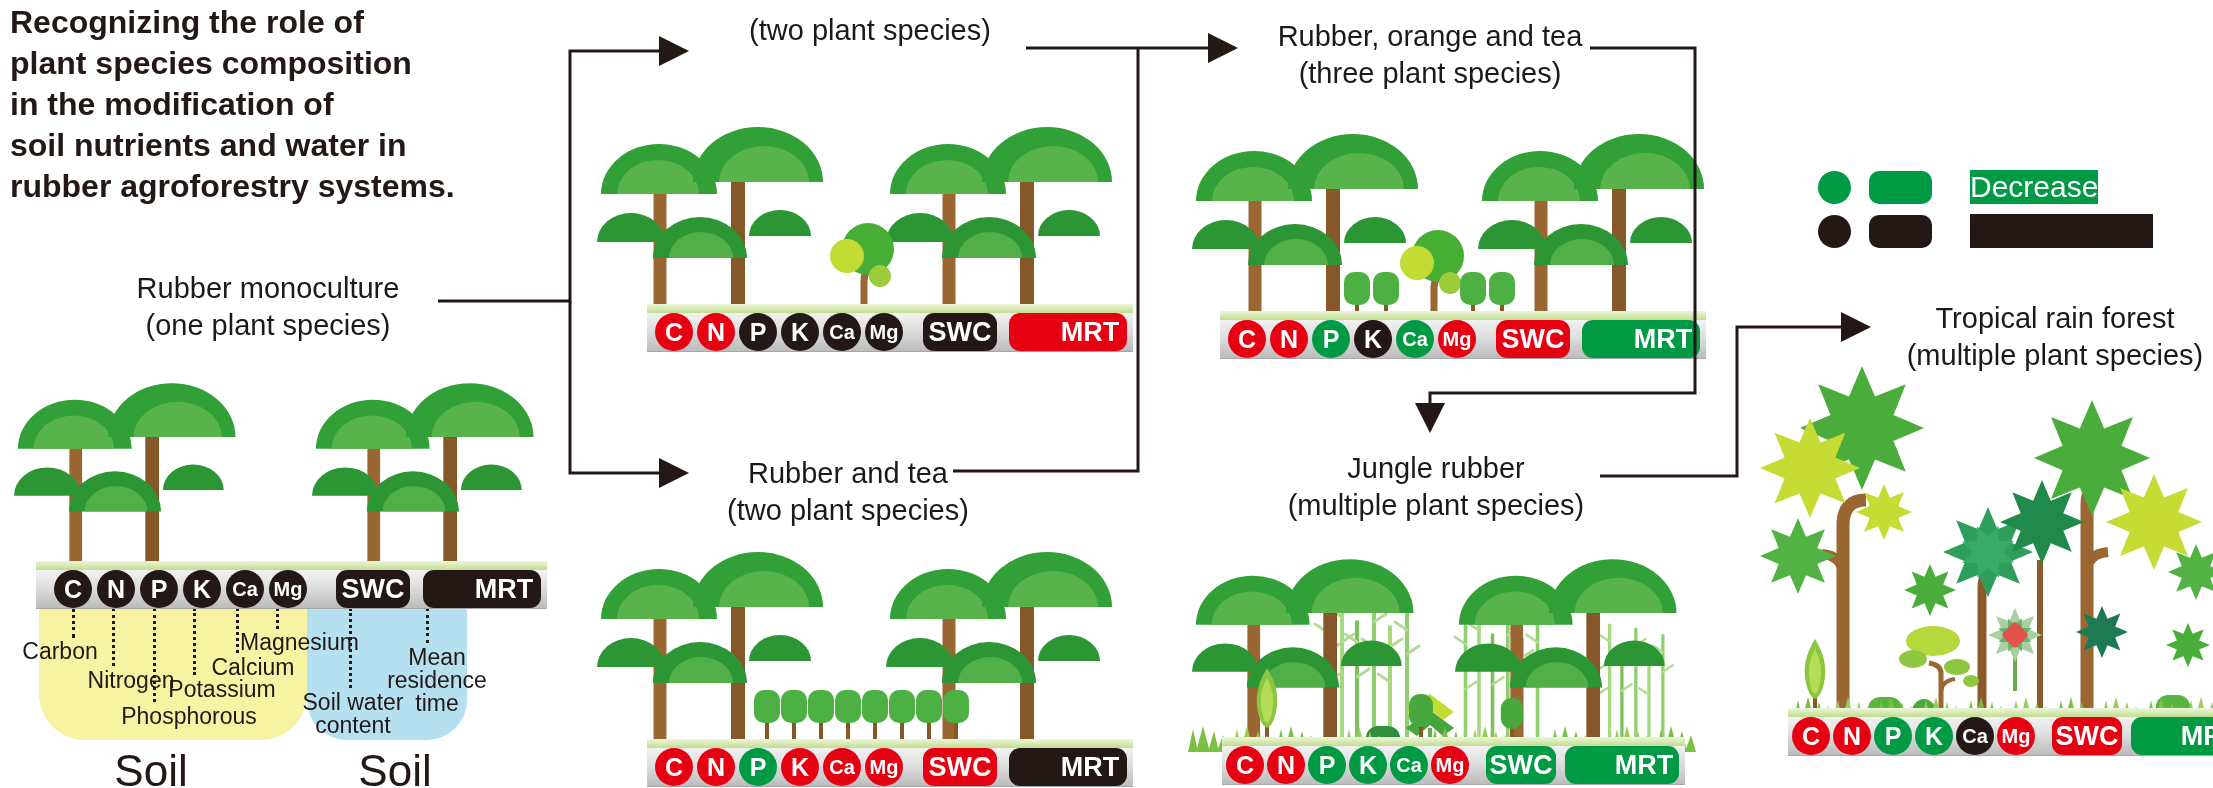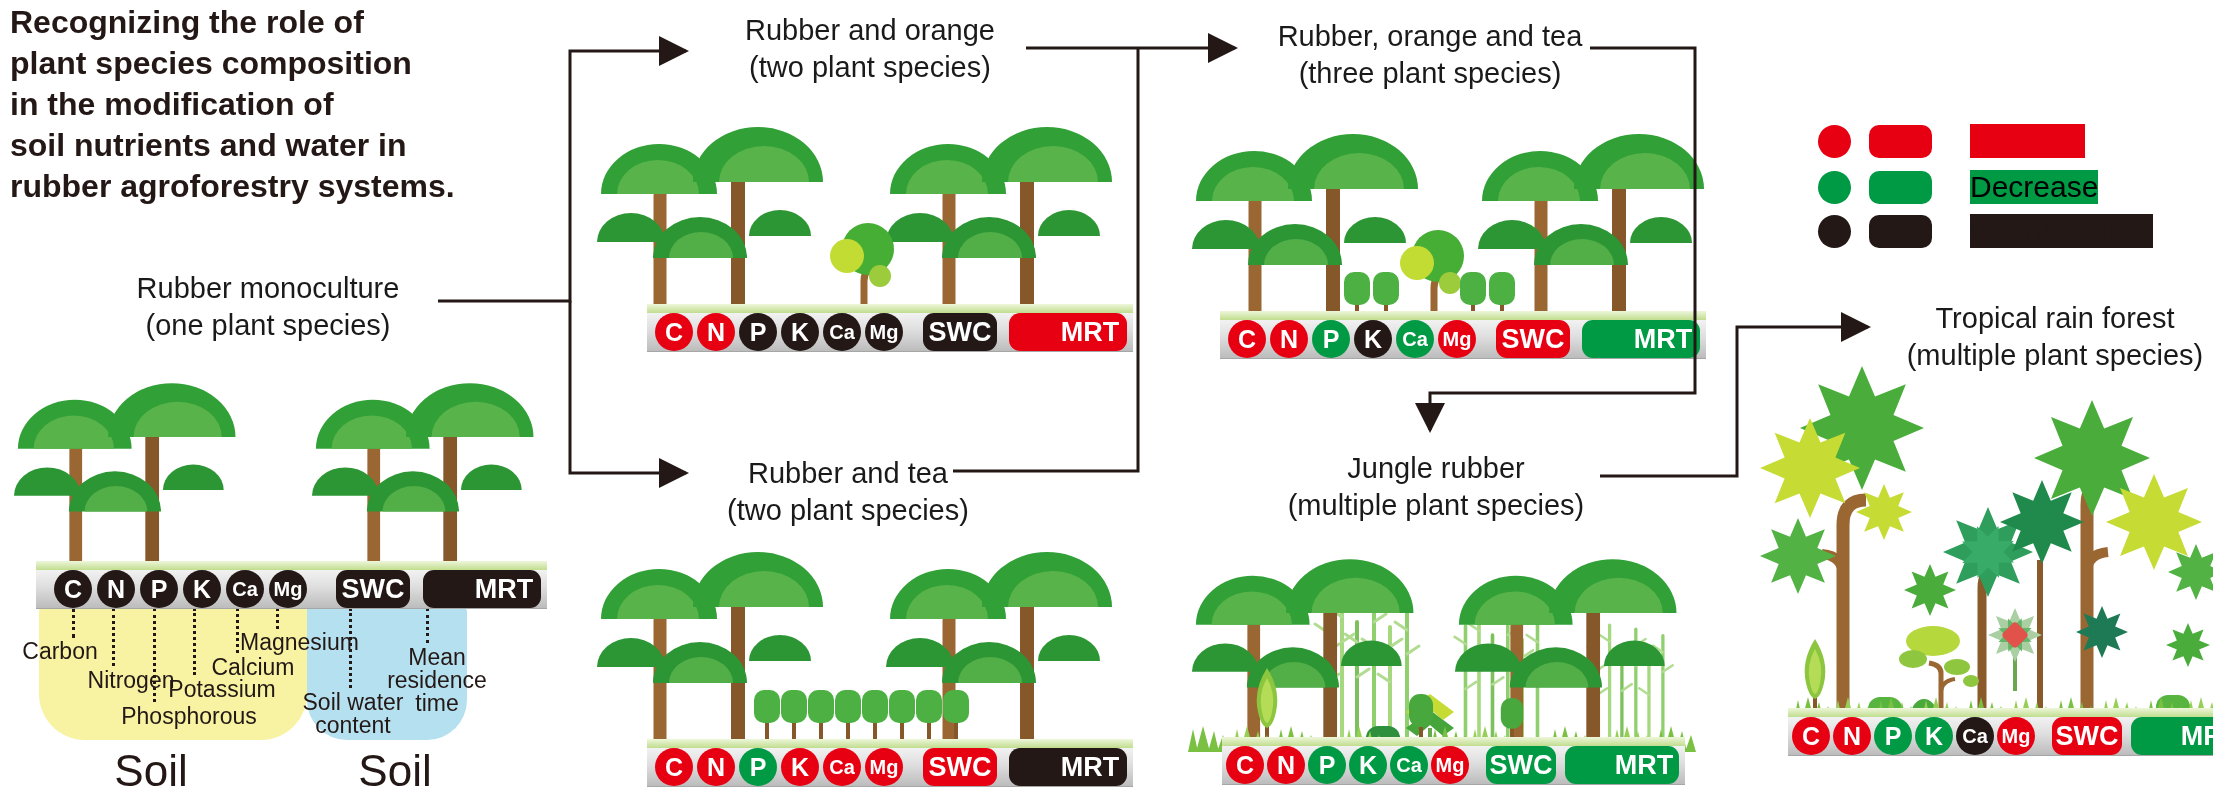--- a/index.html
+++ b/index.html
@@ -43,21 +43,21 @@
   .nutarrow::before{content:"";position:absolute;left:-5px;top:-10px;width:0;height:0;
      border-left:6px solid transparent;border-right:6px solid transparent;
      border-bottom:10px solid #231815;}
   
   .legtitle{left:1818px;top:36px;width:380px;font-size:28px;line-height:31px;font-weight:bold;}
   .legrow{position:absolute;left:1818px;height:34px;display:flex;align-items:center;}
   .legdot{width:33px;height:33px;border-radius:50%;}
   .legpill{width:63px;height:33px;border-radius:10px;margin-left:18px;}
   .leglab{margin-left:38px;font-size:30px;}
   .leglab[data-status="increase"]{color:#e60012;}
-  .leglab[data-status="decrease"]{color:#000000;}
+  .leglab[data-status="decrease"]{color:#ffffff;}
   .leglab[data-status="little"]{color:#231815;}
   svg.layer{position:absolute;left:0;top:0;}
   .veg{z-index:1;}
   .overlay{z-index:4;pointer-events:none;}
 </style>
 </head>
 <body>
 
 <div class="canvas">
 
@@ -239,21 +239,20 @@
     <span>in the modification of</span><br>
     <span>soil nutrients and water in</span><br>
     <span>rubber agroforestry systems.</span>
   </div>
 
   <div class="abs ptitle" style="left:68px;top:270px;width:400px;">
     <span>Rubber monoculture</span>
     <span>(one plant species)</span>
   </div>
   <div class="abs ptitle" style="left:670px;top:12px;width:400px;">
-    <span>Rubber and orange</span>
     <span>(two plant species)</span>
   </div>
   <div class="abs ptitle" style="left:648px;top:455px;width:400px;">
     <span>Rubber and tea</span>
     <span>(two plant species)</span>
   </div>
   <div class="abs ptitle" style="left:1230px;top:18px;width:400px;">
     <span>Rubber, orange and tea</span>
     <span>(three plant species)</span>
   </div>
@@ -356,25 +355,20 @@
     <span class="b" data-status="increase">C</span>
     <span class="b" data-status="increase">N</span>
     <span class="b" data-status="decrease">P</span>
     <span class="b" data-status="decrease">K</span>
     <span class="b sm" data-status="little">Ca</span>
     <span class="b sm" data-status="increase">Mg</span>
     <span class="w swc" data-status="increase">SWC</span>
     <span class="w mrt" data-status="decrease">MRT</span>
   </div>
 
-  <div class="legrow" style="top:124px;">
-    <span class="legdot" data-status="increase"></span>
-    <span class="legpill" data-status="increase"></span>
-    <span class="leglab" data-status="increase">Increase</span>
-  </div>
   <div class="legrow" style="top:170px;">
     <span class="legdot" data-status="decrease"></span>
     <span class="legpill" data-status="decrease"></span>
     <span class="leglab" data-status="decrease">Decrease</span>
   </div>
   <div class="legrow" style="top:214px;">
     <span class="legdot" data-status="little"></span>
     <span class="legpill" data-status="little"></span>
     <span class="leglab" data-status="little">Changed little</span>
   </div>

